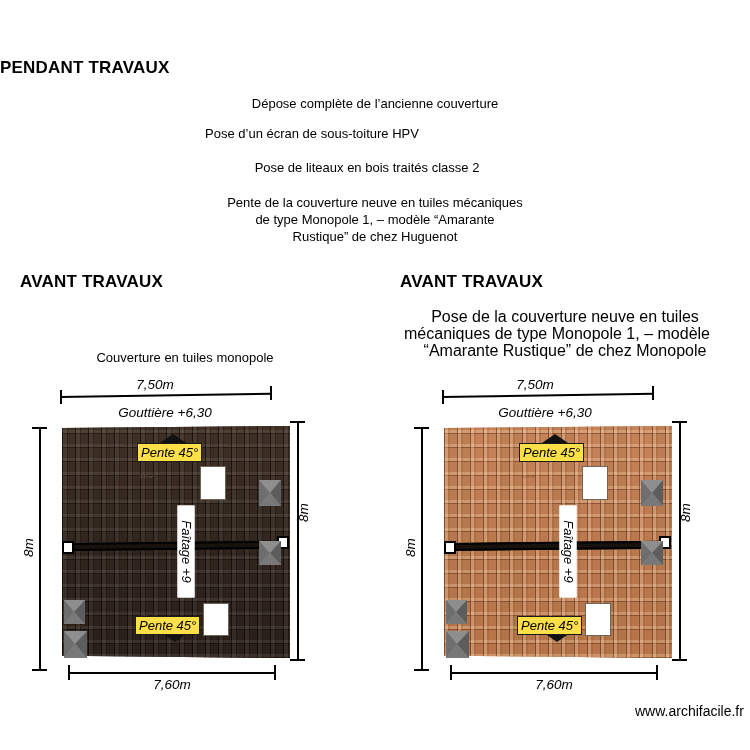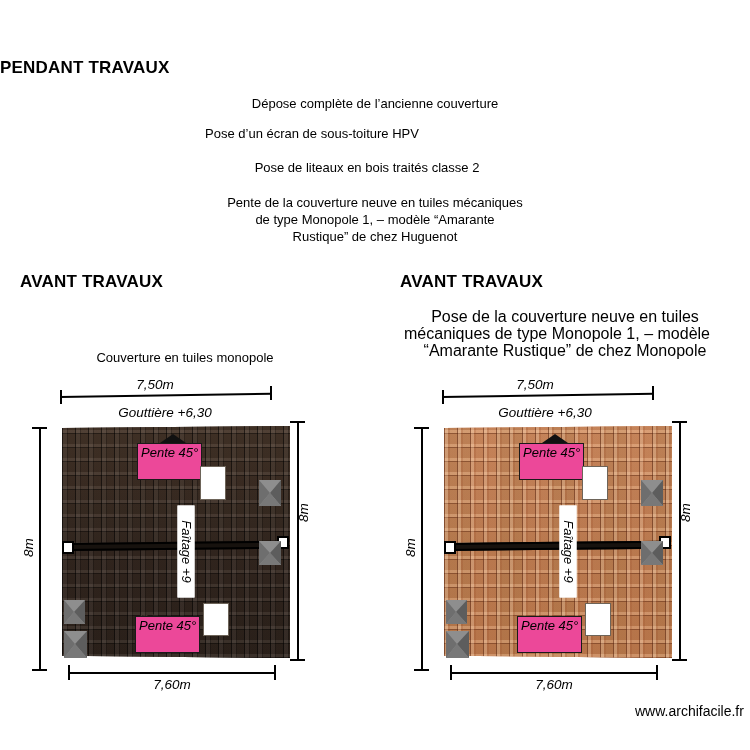--- a/index.html
+++ b/index.html
@@ -98,25 +98,25 @@
     border: 1px solid #6d6459;
     box-sizing: border-box;
   }
 
   
   .chimney { position: absolute; }
 
   
   .lbl-box {
     position: absolute;
-    background: #ec4899;
+    background: #fde047;
     border: 1px solid #1a1a1a;
     font-size: 13px;
     line-height: 15px;
-    padding: 1px 3px 19px 3px;
+    padding: 1px 3px 1px 3px;
     white-space: nowrap;
     box-sizing: border-box;
   }
   .lbl-ridge {
     position: absolute;
     background: #ffffff;
     border: 1px solid #ffffff;
     font-size: 13px;
     white-space: nowrap;
     transform-origin: center center;

